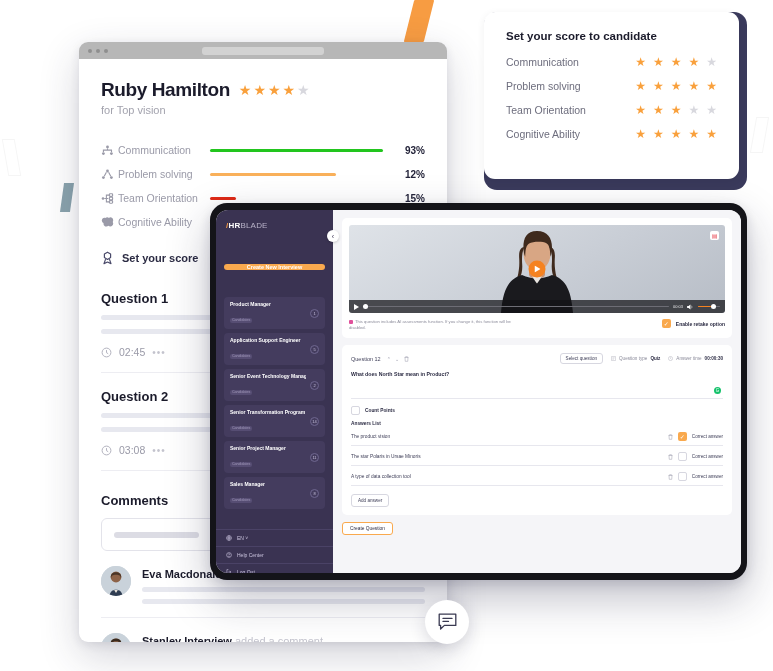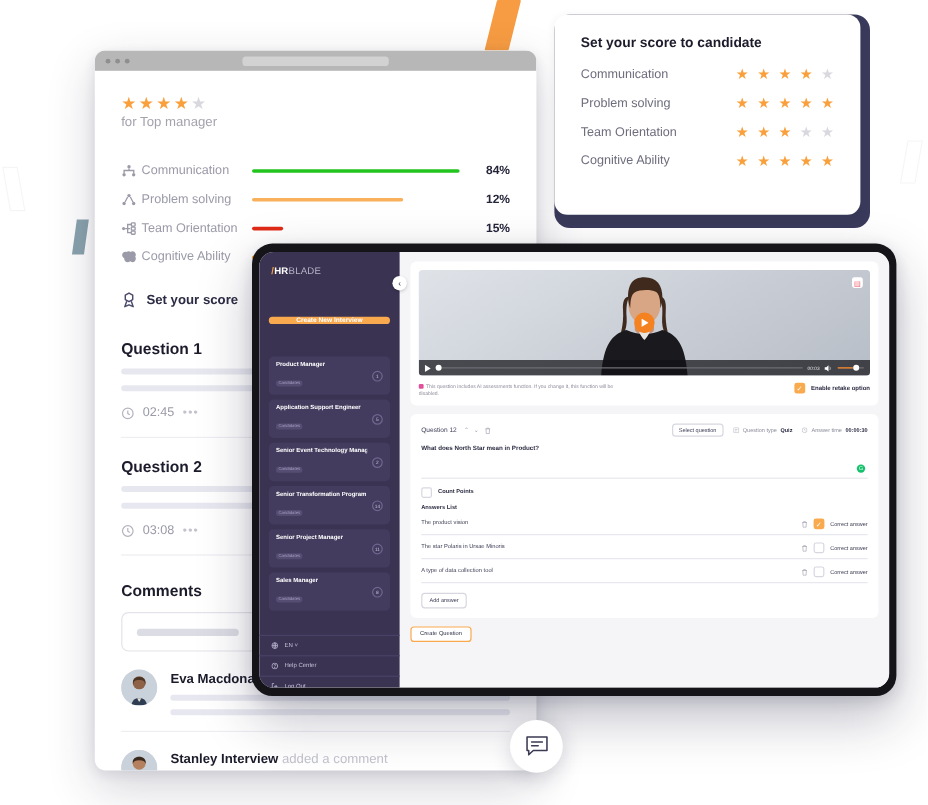--- a/index.html
+++ b/index.html
@@ -96,21 +96,21 @@
   .c-body { flex: 1; padding-top: 2px; }
   .c-head { font-size: 11px; }
   .c-name { font-weight: bold; color: #1b1b2b; }
   .c-action { color: #c3c3cd; margin-top: 33px; }
   .c-line { height: 5px; background: #e7e8ef; border-radius: 3px; margin-top: 7px; }
 
   .footer-links { position: absolute; left: 101px; bottom: 22px; display: flex; gap: 38px; }
   .flink { display: flex; align-items: center; gap: 7px; font-size: 10.5px; font-weight: bold; color: #2b2b43; }
 
   
-  .scorecard-wrap { position: absolute; left: 462px; top: 12px; width: 263px; height: 178px; }
+  .scorecard-wrap { position: absolute; left: 484px; top: 12px; width: 263px; height: 178px; }
   .scorecard-shadow {
     position: absolute; inset: 0; background: #3a3a5c; border-radius: 13px;
   }
   .scorecard {
     position: absolute; left: 0; top: 0; width: 255px; height: 167px;
     background: #fff; border-radius: 11px; padding: 18px 22px;
     box-shadow: 0 2px 8px rgba(0,0,0,0.06);
   }
   .sc-title { font-size: 11.5px; font-weight: bold; color: #1b1b2b; }
   .sc-rows { margin-top: 14px; display: flex; flex-direction: column; gap: 12px; }
@@ -262,45 +262,46 @@
       <div class="dots">
         <div class="dot"></div>
         <div class="dot"></div>
         <div class="dot"></div>
       </div>
       <div class="addr"></div>
     </div>
 
     <div class="browser-body">
       <div class="cand-row">
+        <div class="cand-name">Ruby Hamilton</div>
         <div class="cand-stars">
           <span class="star-on">★</span>
           <span class="star-on">★</span>
           <span class="star-on">★</span>
           <span class="star-on">★</span>
           <span class="star-off">★</span>
         </div>
       </div>
-      <div class="cand-role">for Top manager</div>
+      <div class="cand-role">for Top vision</div>
 
       <div class="metrics">
         <div class="metric">
           <div class="m-icon">
             <svg width="13" height="11" viewBox="0 0 13 11" fill="none" stroke="#9a9aa8" stroke-width="1.1">
               <circle cx="6.5" cy="2" r="1.4" fill="#9a9aa8" stroke="none"></circle>
               <circle cx="2.4" cy="8.6" r="1.4" fill="#9a9aa8" stroke="none"></circle>
               <circle cx="10.4" cy="8.6" r="1.4" fill="#9a9aa8" stroke="none"></circle>
               <path d="M6.5 3.5v1.6M2.4 7.1V5.1h8.1v2"></path>
             </svg>
           </div>
           <div class="m-label">Communication</div>
           <div class="m-track">
             <div class="m-fill" style="width:99%;background:#22c51e"></div>
           </div>
-          <div class="m-val">84%</div>
+          <div class="m-val">93%</div>
         </div>
 
         <div class="metric">
           <div class="m-icon">
             <svg width="13" height="11" viewBox="0 0 13 11" fill="none" stroke="#9a9aa8" stroke-width="1.1">
               <circle cx="6.5" cy="2" r="1.4" fill="#9a9aa8" stroke="none"></circle>
               <circle cx="2.4" cy="8.6" r="1.4" fill="#9a9aa8" stroke="none"></circle>
               <circle cx="10.4" cy="8.6" r="1.4" fill="#9a9aa8" stroke="none"></circle>
               <path d="M5.4 3.2L3.2 7.3M7.6 3.2l2.2 4.1"></path>
             </svg>

